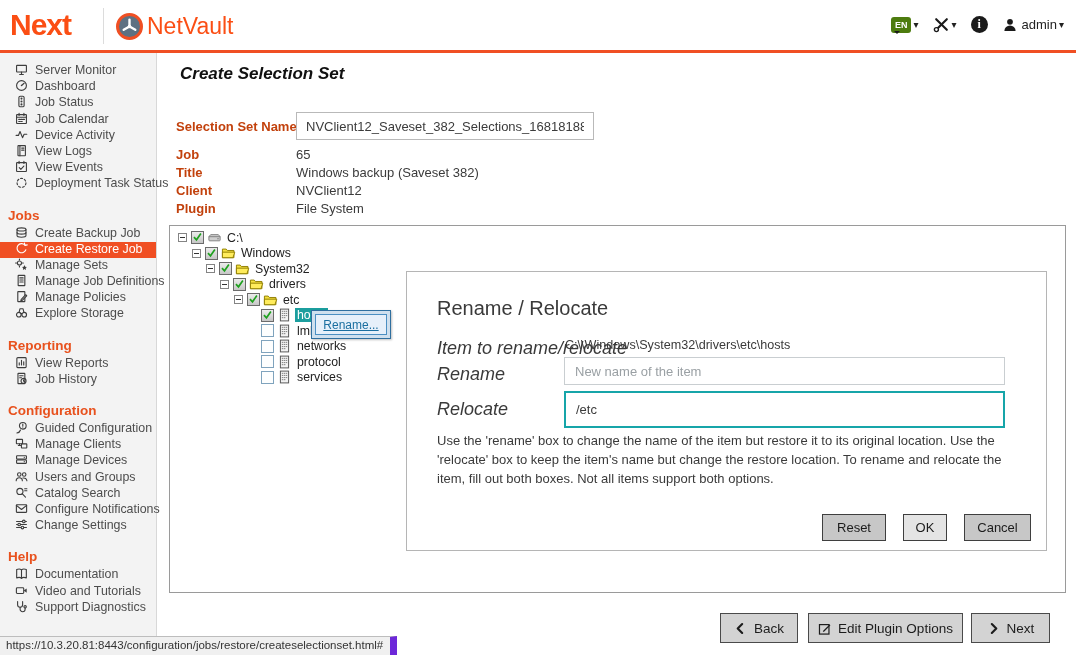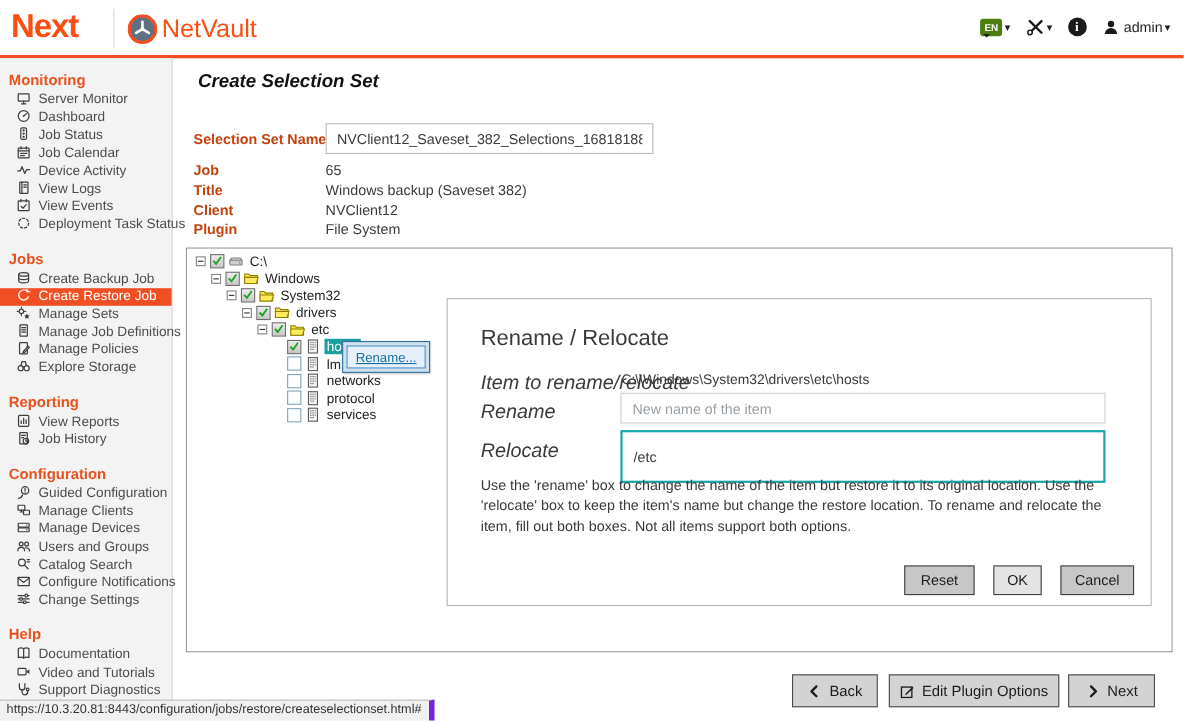--- a/index.html
+++ b/index.html
@@ -61,33 +61,33 @@
     color:#1b6fa0; text-decoration:underline; display:flex; align-items:center; justify-content:center; cursor:pointer; }
   
   .dialog { position:absolute; left:236px; top:45px; width:641px; height:280px; background:#fff;
     border:1px solid #b5b5b5; z-index:4; }
   .dlg-title { position:absolute; left:30px; top:25px; font-size:20px; color:#3a3a3a; font-weight:400; }
   .dl { position:absolute; left:30px; font-size:18px; color:#3a3a3a;font-style:italic; }
   .dv { position:absolute; left:158px; font-size:12.6px; color:#3a3a3a; }
   .din { position:absolute; left:157px; width:441px; height:28px; border:1px solid #c9ced1; font-size:13px;
     color:#3b3b3b; padding:0 10px; font-family:"Liberation Sans",sans-serif; }
   .din::placeholder { color:#9aa0a4; }
-  .din.tfocus { border:2px solid #16a5a9; height:48px; outline:none; }
+  .din.tfocus { border:2px solid #16a5a9; height:37px; outline:none; }
   .dhelp { position:absolute; left:30px; top:160px; width:596px; font-size:13px; color:#3a3a3a; line-height:1.45; }
   .btn { position:absolute; top:242px; height:27px; background:#c7c7c7; border:1px solid #3f3f3f;
     font-size:13px; color:#1c1c1c; cursor:pointer; font-family:"Liberation Sans",sans-serif; }
   .btn.ok { background:#e4e4e4; }
   
   .fbtn { position:absolute; top:613px; height:30px; background:#d3d3d3; border:1px solid #4a4a4a;
     display:inline-flex; align-items:center; justify-content:center; gap:7px; font-size:13.5px;
     color:#1c1c1c; cursor:pointer; }
   .fbtn svg { width:13px; height:13px; }
   
   .statusbar { position:absolute; left:0; bottom:0; height:19px; background:#f0f0f0;
-    border-top:1px solid #bdbdbd; border-right:5px solid #6d28d9; font-size:11.5px; color:#333;
+    border-top:1px solid #bdbdbd; border-right:7px solid #6d28d9; font-size:11.5px; color:#333;
     padding:2px 7px 16px 6px; white-space:nowrap; z-index:9; }
 </style>
 </head>
 <body>
 
 <div class="header">
   <span class="quest">Next</span>
   <span class="brand-div"></span>
   <span class="nv-logo">
     <svg viewBox="0 0 27 27">
@@ -123,21 +123,20 @@
           <path d="M2.4 14a5.6 5.6 0 0 1 11.2 0z"></path>
         </svg>
       <span class="admin-name">admin</span>
       <span class="caret">▾</span>
       </span>
   </div>
 </div>
 
 <div class="sidebar" id="sidebar">
     <div class="side-section">
-      <div class="side-title">Monitoring</div>
       <div class="side-item">
         <span class="ic">
           <svg viewBox="0 0 14 14" fill="none" stroke="currentColor" stroke-width="1.2" stroke-linecap="round" stroke-linejoin="round">
             <rect x="1.7" y="2.5" width="10.6" height="7.2" rx=".6"></rect>
             <path d="M5 12.4h4M7 9.7v2.7"></path>
           </svg>
         </span>
         <span>Server Monitor</span>
       </div>
       <div class="side-item">

